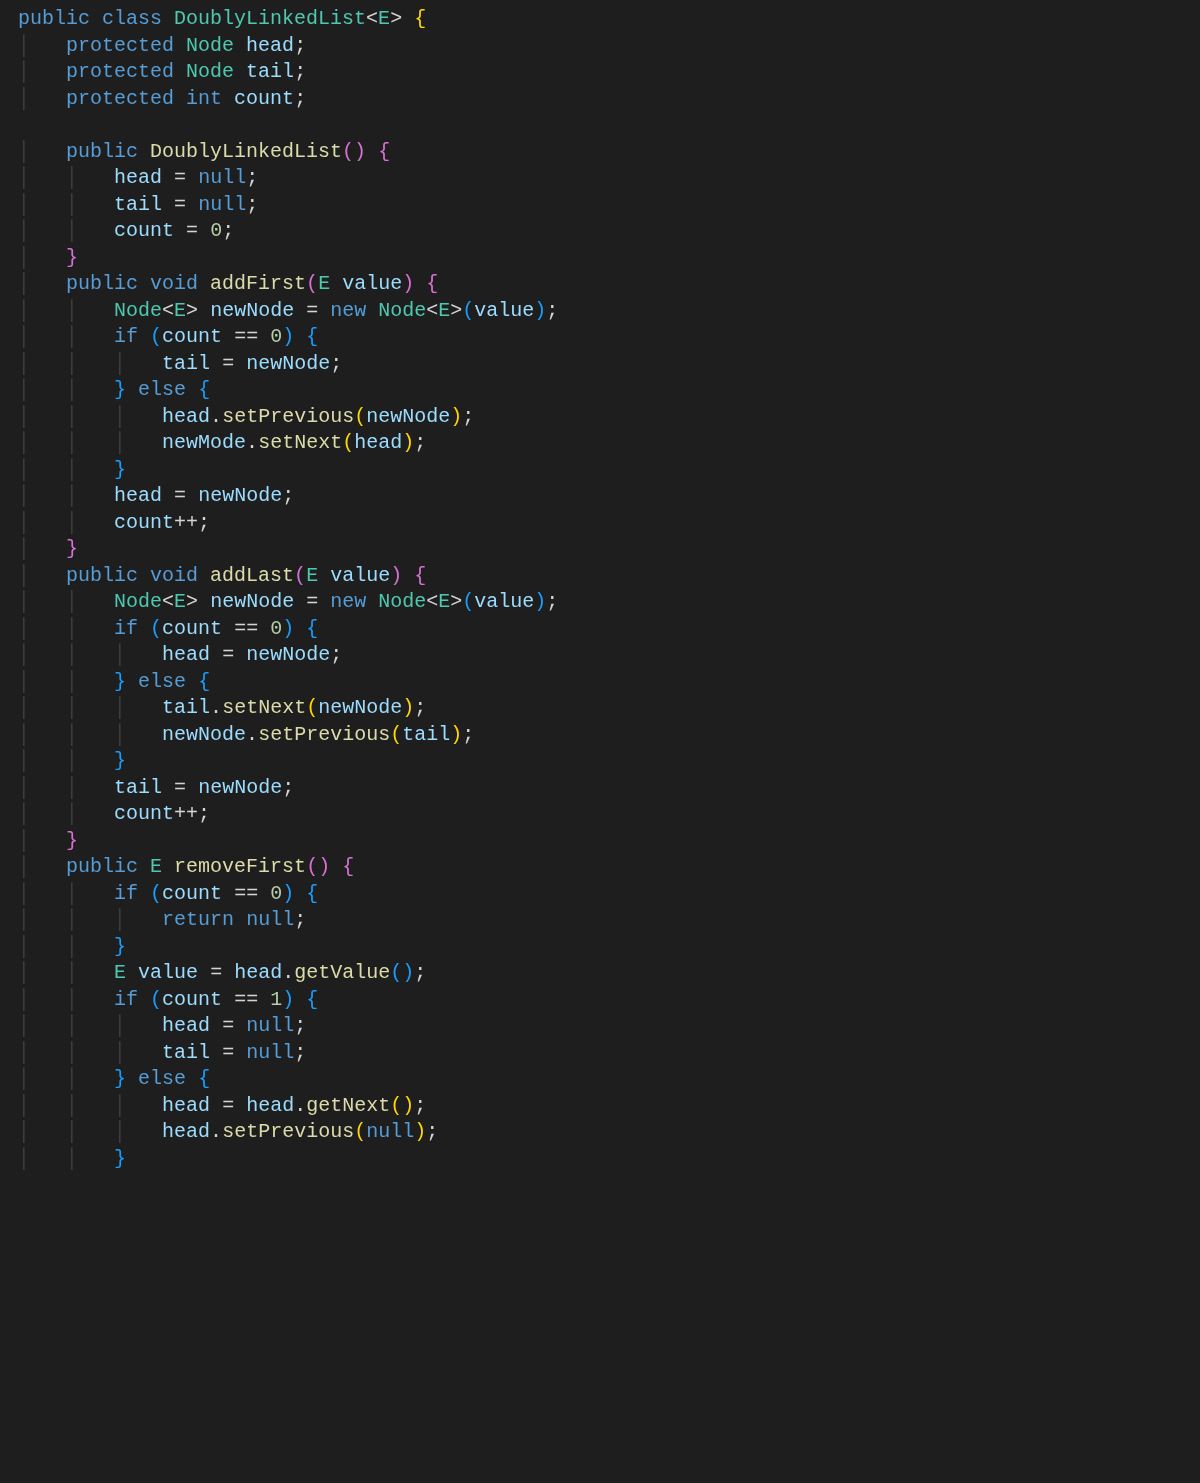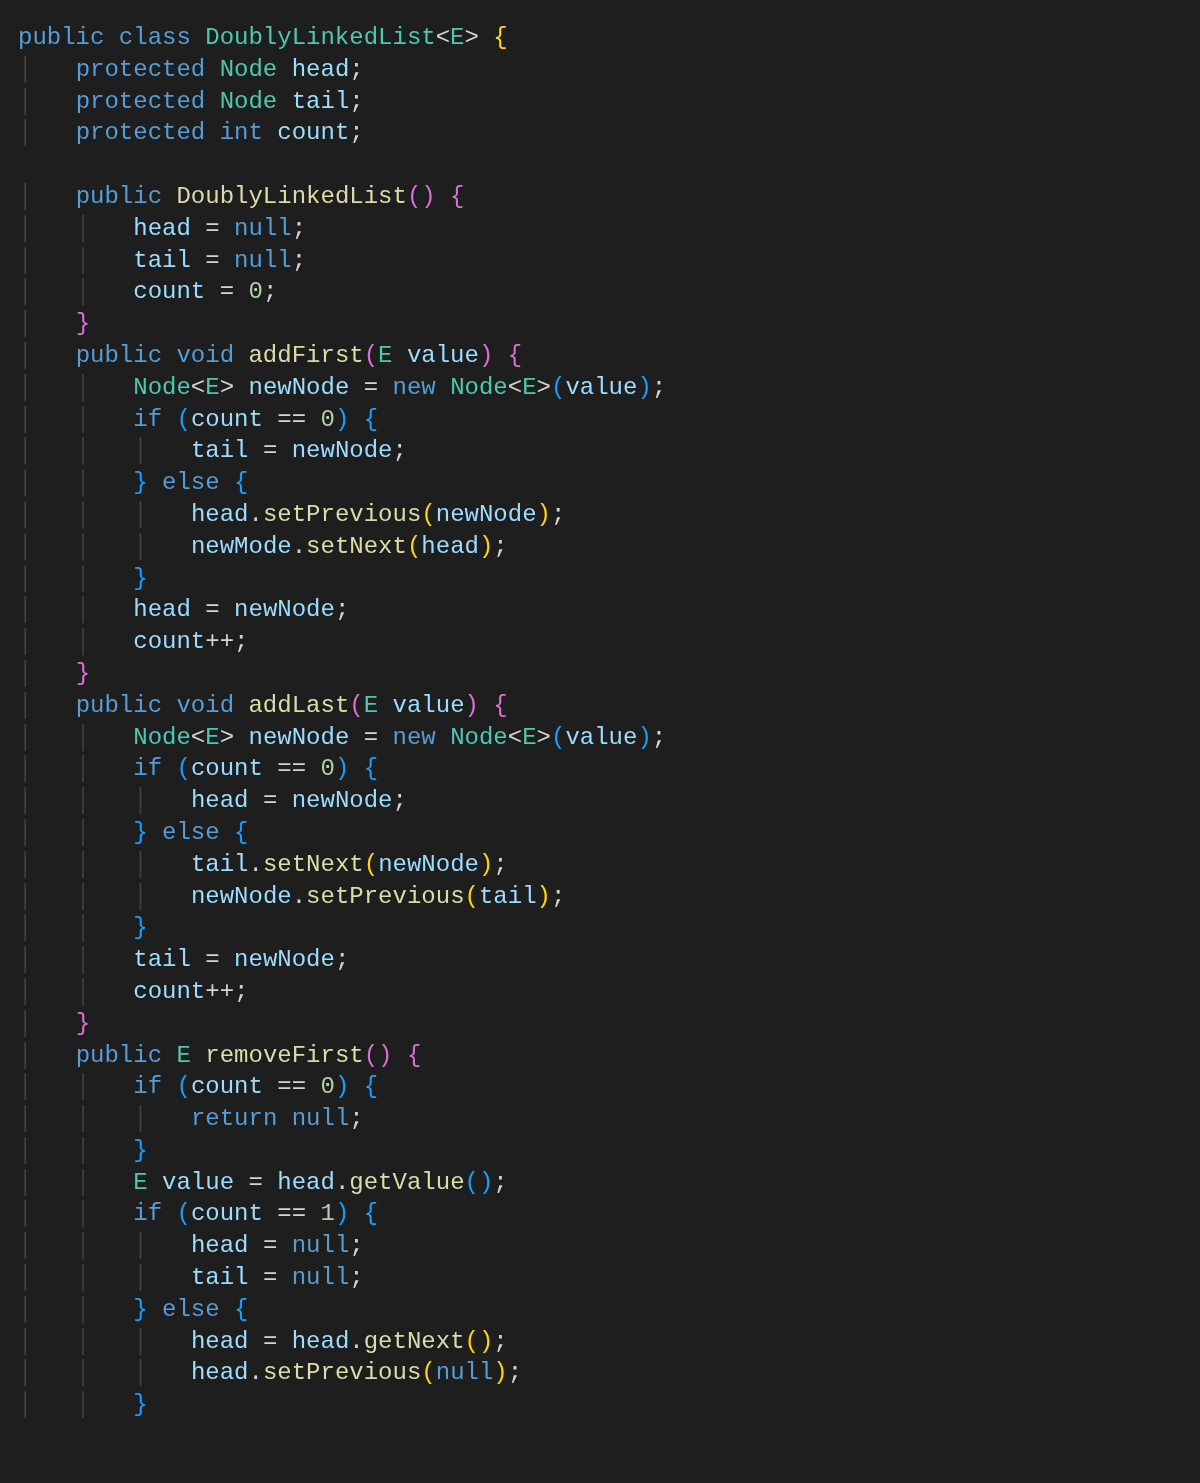--- a/index.html
+++ b/index.html
@@ -1,16 +1,16 @@
 <!DOCTYPE html>
 <html><head>
 <meta charset="utf-8">
 <style>
   html,body{margin:0;padding:0;background:#1e1e1e;width:1200px;height:1483px;overflow:hidden;}
-  pre.code{margin:0;padding:22px 0 0 18px;font-family:Menlo,Consolas,"Liberation Mono",monospace;font-size:24px;line-height:1.325;color:#d4d4d4;white-space:pre;}
+  pre.code{margin:0;padding:6px 0 0 18px;font-family:Menlo,Consolas,"Liberation Mono",monospace;font-size:20px;line-height:1.325;color:#d4d4d4;white-space:pre;}
   .kw{color:#569cd6;}
   .type{color:#4ec9b0;}
   .typeparam{color:#4ec9b0;}
   .fn{color:#dcdcaa;}
   .var{color:#9cdcfe;}
   .field{color:#9cdcfe;}
   .num{color:#b5cea8;}
   .op{color:#d4d4d4;}
   .punc{color:#d4d4d4;}
   .brace{color:#ffd700;}

